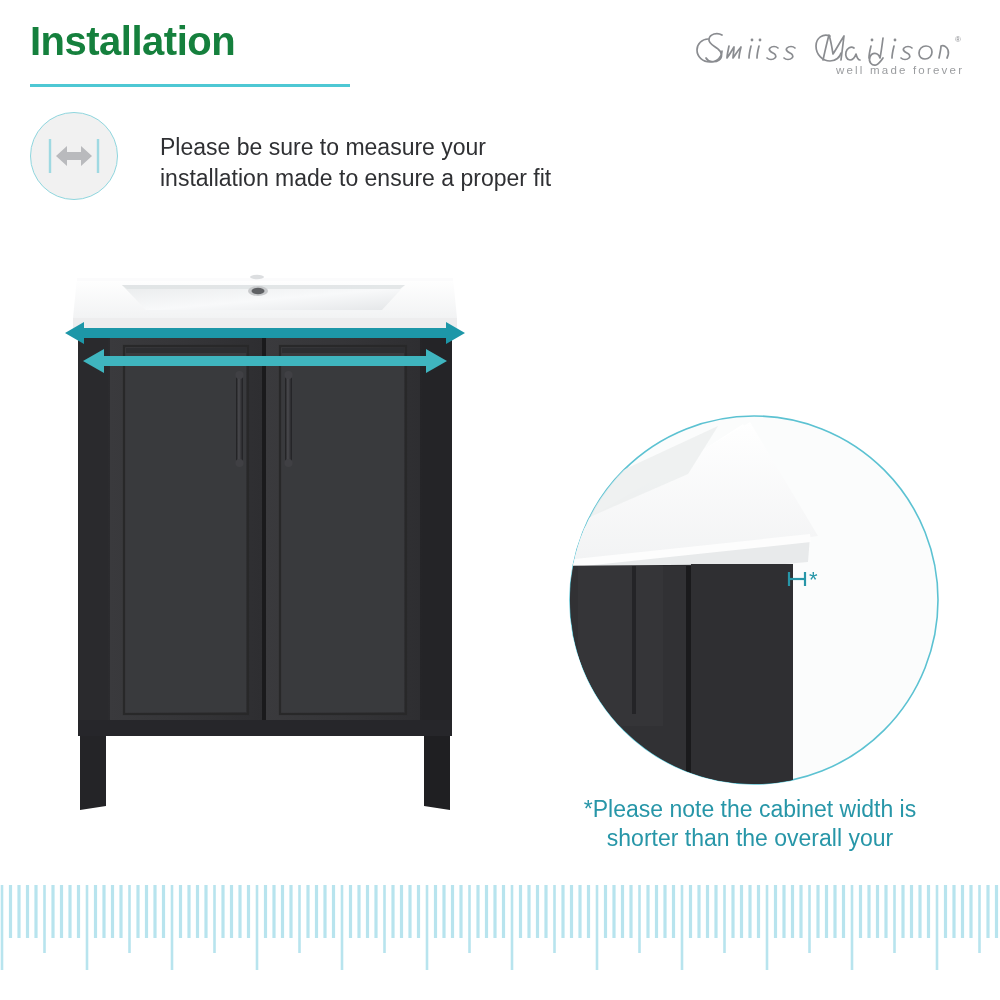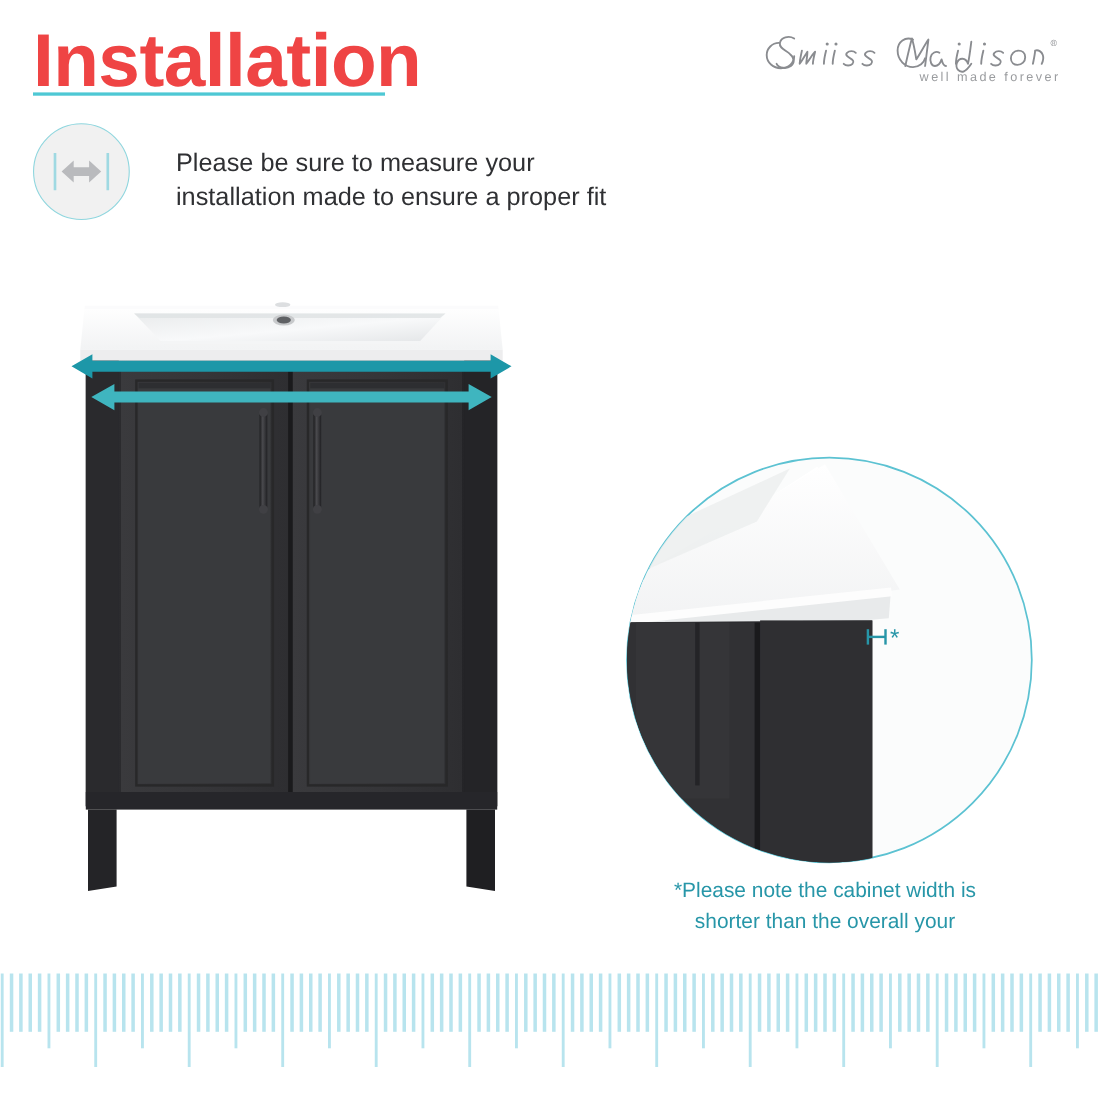--- a/index.html
+++ b/index.html
@@ -8,22 +8,22 @@
     font-family:"Liberation Sans", sans-serif;
     position:relative;
     overflow:hidden;
     -webkit-font-smoothing:antialiased;
   }
   .page { position:absolute; inset:0; background:#fff; }
 
   
   .page-title {
     position:absolute; left:30px; top:20px;
-    font-size:68px; font-weight:700; letter-spacing:-0.5px;
-    color:#ef4444; line-height:1.05;
+    font-size:40px; font-weight:700; letter-spacing:-0.5px;
+    color:#15803d; line-height:1.05;
   }
   .title-underline {
     position:absolute; left:30px; top:84px;
     width:320px; height:3px; background:#4ec8d4;
   }
 
   
   .logo { position:absolute; right:22px; top:26px; width:300px; height:58px; text-align:right; }
   .logo svg { display:block; width:300px; height:58px; }
 
@@ -51,21 +51,21 @@
   .vanity { position:absolute; left:60px; top:258px; width:410px; height:560px; }
   .vanity svg { display:block; }
 
   
   .inset { position:absolute; left:568px; top:414px; width:372px; height:372px; }
   .inset svg { display:block; }
 
   
   .footnote {
     position:absolute; left:540px; top:795px; width:420px; text-align:center;
-    color:#2796a8; font-size:19px; line-height:29px; font-weight:400;
+    color:#2796a8; font-size:23px; line-height:29px; font-weight:400;
   }
   .footnote span { display:block; }
 
   
   .ruler { position:absolute; left:0; top:880px; width:1000px; height:110px; }
   .ruler svg { display:block; }
 </style>
 </head>
 <body>
 

